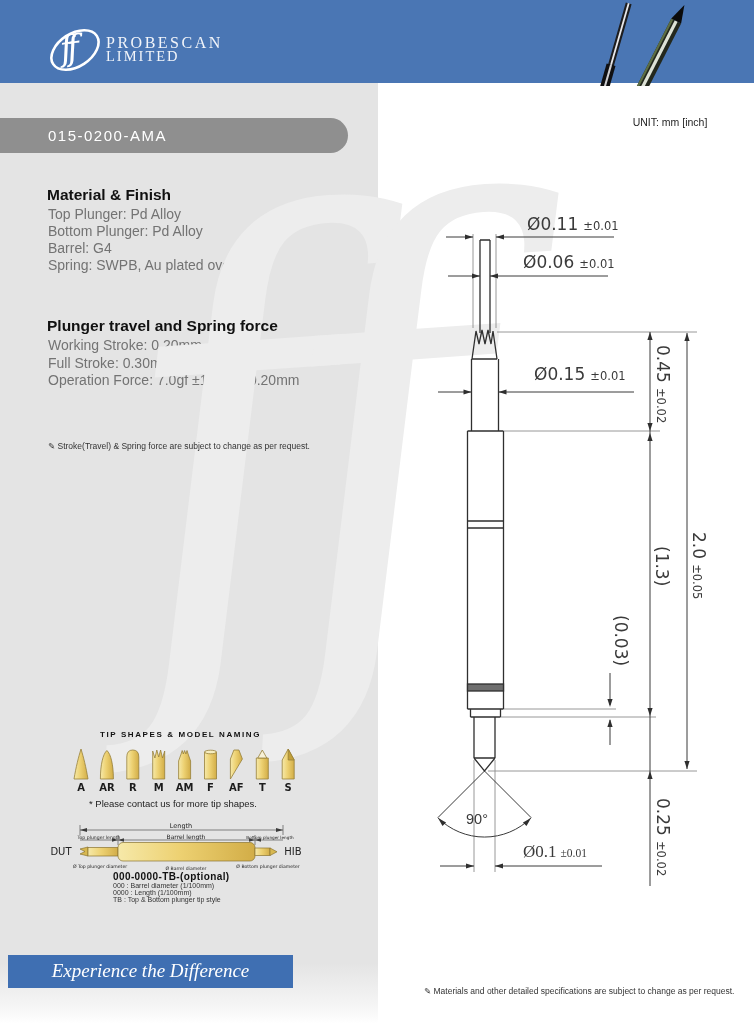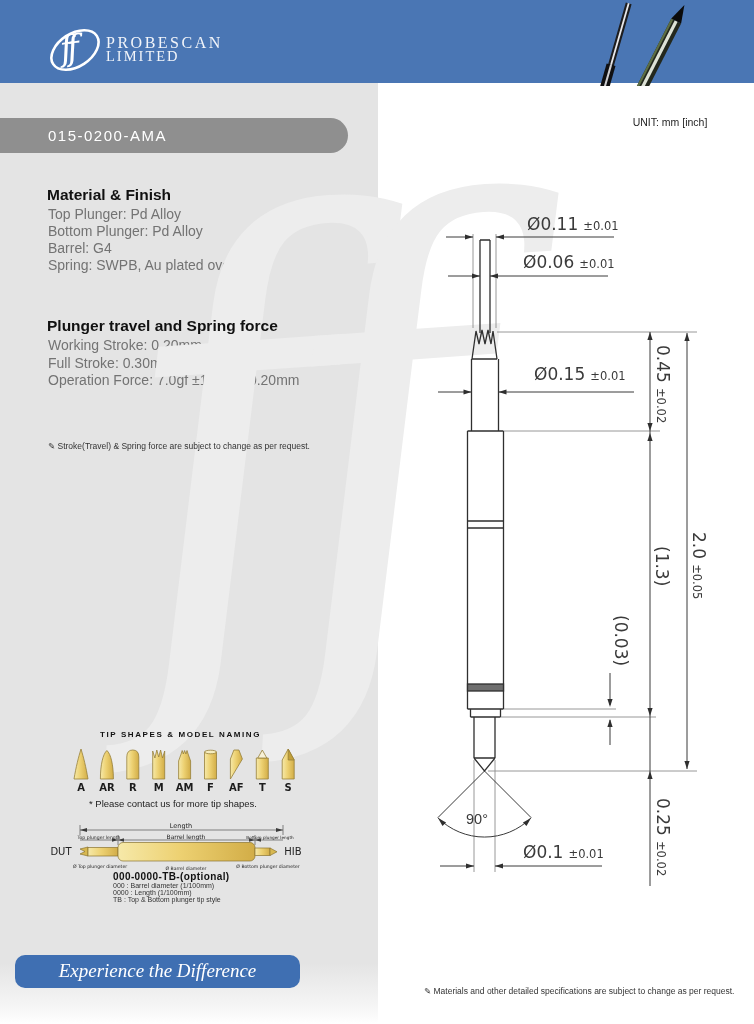--- a/index.html
+++ b/index.html
@@ -45,23 +45,23 @@
   .dim-rot{transform:rotate(90deg);transform-origin:left top;}
   #dim-angle{font-size:14.5px;z-index:3;color:#3a3a3a;}
   
   #tips-title{left:100px;top:730px;font-size:8px;font-weight:bold;letter-spacing:1.6px;z-index:2;color:#111;}
   #tips-svg{left:70px;top:746px;z-index:2;}
   #tips-note{left:89px;top:798px;font-size:9.5px;z-index:2;color:#222;}
   #naming-svg{left:40px;top:818px;z-index:2;}
   #model-code-title{left:113px;top:871px;font-size:10px;font-weight:bold;letter-spacing:.4px;z-index:2;color:#111;}
   #model-code-lines{left:113px;top:883px;font-size:7px;line-height:6.8px;z-index:2;color:#333;}
   
-  #footer-bar{left:15px;top:955px;width:285px;height:33px;background:#3f6fb2;z-index:2;
+  #footer-bar{left:8px;top:955px;width:285px;height:33px;background:#3f6fb2;z-index:2;
       color:#ffffff;font-family:"Liberation Serif","DejaVu Serif",serif;font-style:italic;
-      font-size:19px;text-align:center;line-height:32px;border-radius:10px;}
+      font-size:19px;text-align:center;line-height:32px;}
   #footer-note{left:424px;top:973px;z-index:2;margin-top:13px;}
   svg text{font-family:"DejaVu Sans","Liberation Sans",sans-serif;}
 </style>
 </head>
 <body>
 
 <div id="page">
 
   <div class="abs" id="panel-left"></div>
 
@@ -207,21 +207,21 @@
   <div class="abs dim-label dim-rot" style="left:672px;top:546px;">
     <span class="m">(1.3)</span>
   </div>
   <div class="abs dim-label dim-rot" style="left:631px;top:615px;">
     <span class="m">(0.03)</span>
   </div>
   <div class="abs dim-label dim-rot" style="left:673px;top:798px;">
     <span class="m">0.25</span>
     <span class="t">±0.02</span>
   </div>
-  <div class="abs dim-label" style="left:523px;top:842px;">
+  <div class="abs dim-label" style="left:523px;top:842px;font-family:Liberation Serif, serif;">
     <span class="m">Ø0.1</span>
     <span class="t">±0.01</span>
   </div>
   <div class="abs" id="dim-angle" style="left:466px;top:811px;">90°</div>
 
   <div class="abs" id="tips-title">TIP SHAPES &amp; MODEL NAMING</div>
   <svg class="abs" id="tips-svg" width="240" height="50" viewBox="0 0 240 50">
     <defs>
       <linearGradient id="gold" x1="0" y1="0" x2="1" y2="0">
         <stop offset="0" stop-color="#f6e9a9"></stop>

